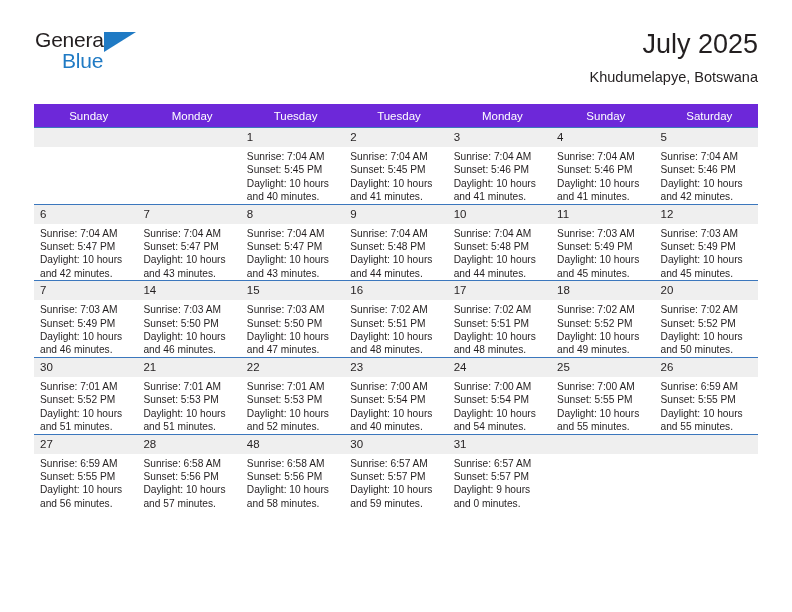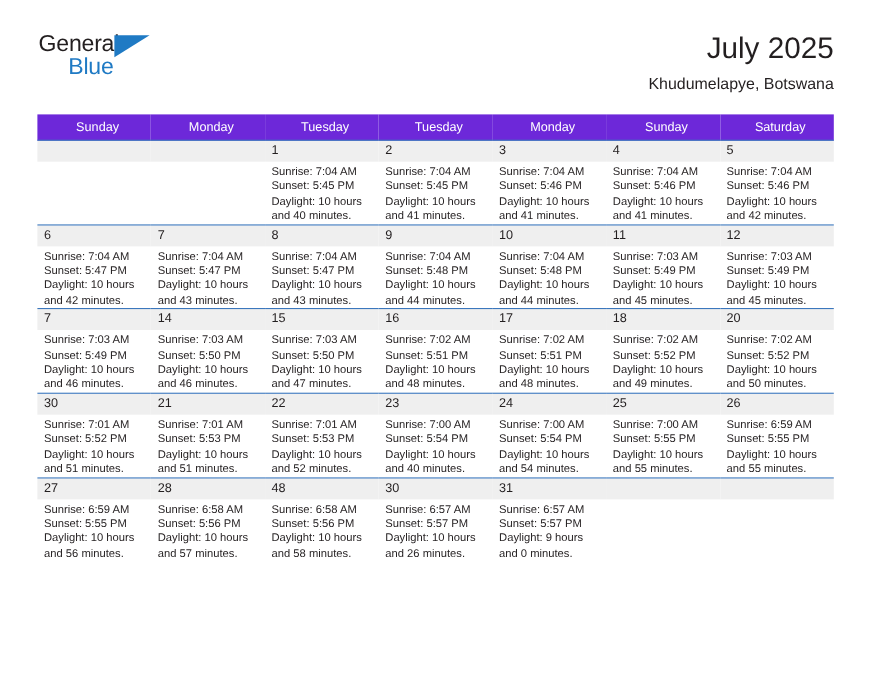--- a/index.html
+++ b/index.html
@@ -442,21 +442,21 @@
               <div>Daylight: 10 hours</div>
               <div>and 58 minutes.</div>
             </div>
           </td>
           <td>
             <div class="daynum">30</div>
             <div class="details">
               <div>Sunrise: 6:57 AM</div>
               <div>Sunset: 5:57 PM</div>
               <div>Daylight: 10 hours</div>
-              <div>and 26 minutes.</div>
+              <div>and 59 minutes.</div>
             </div>
           </td>
           <td>
             <div class="daynum">31</div>
             <div class="details">
               <div>Sunrise: 6:57 AM</div>
               <div>Sunset: 5:57 PM</div>
               <div>Daylight: 9 hours</div>
               <div>and 0 minutes.</div>
             </div>

